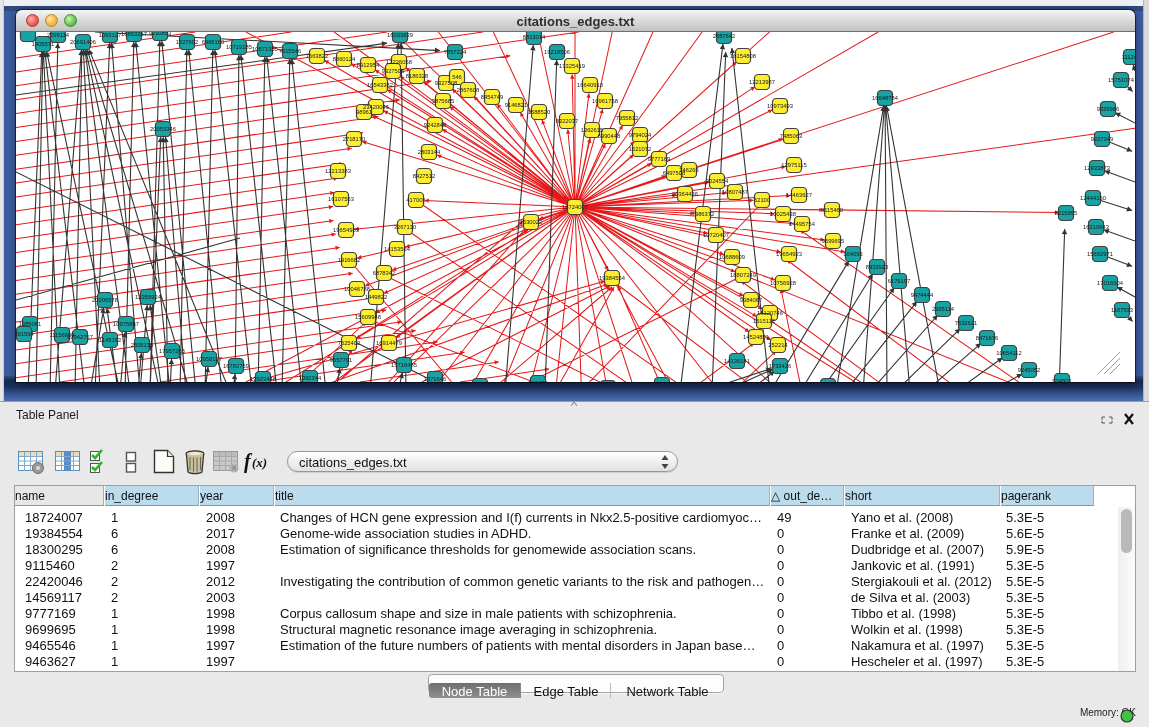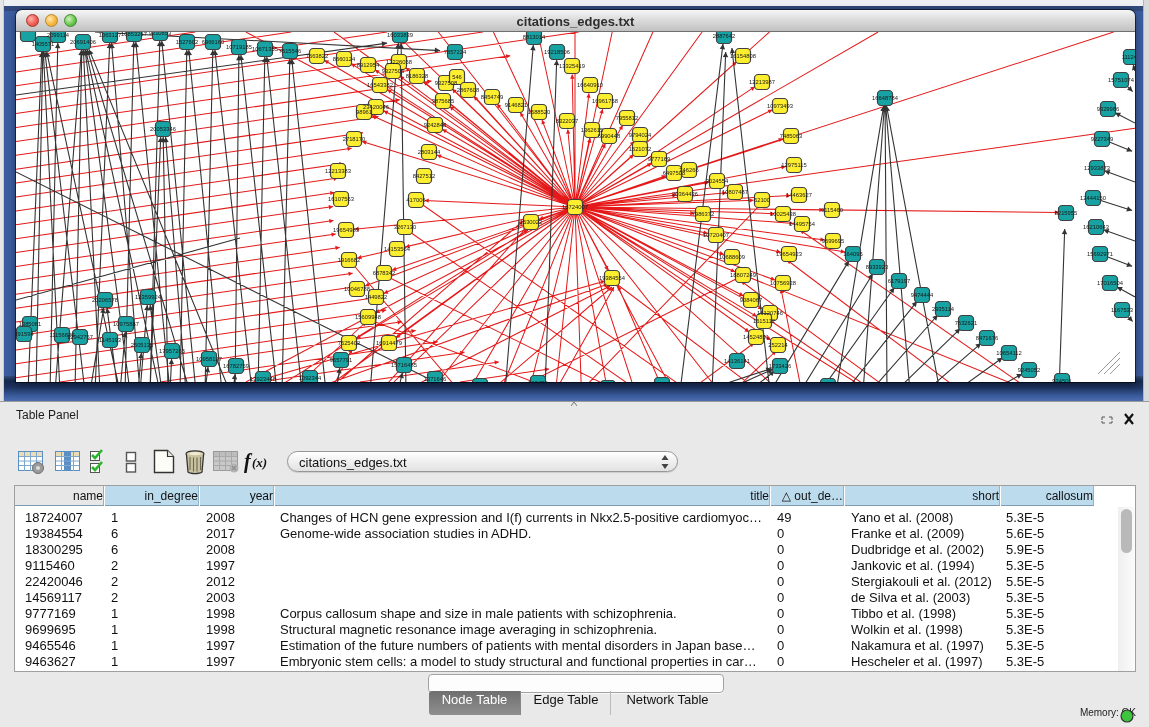--- a/index.html
+++ b/index.html
@@ -9,25 +9,25 @@
 #rightstrip{position:absolute;left:1143px;top:0;width:6px;height:401px;background:#dadada;border-left:1px solid #b5b5b5}
 #bluebar{position:absolute;left:4px;top:376px;width:1139px;height:25px;background:linear-gradient(#35507e,#16294e 20%,#1d3360 45%,#3a5c9c 80%,#4c6cae)}
 #win{position:absolute;left:16px;top:10px;width:1119px;height:372px;border-radius:6px 6px 0 0;box-shadow:0 0 0 1px rgba(0,0,0,.55),0 2px 8px rgba(0,0,0,.45)}
 #titlebar{position:absolute;left:0;top:0;width:1119px;height:22px;border-radius:6px 6px 0 0;background:linear-gradient(#f6f6f6,#dcdcdc 45%,#c9c9c9 85%,#c0c0c0);border-bottom:1px solid #6f6f6f}
 #titlebar .t{position:absolute;left:0;right:0;top:4px;text-align:center;font-size:13px;font-weight:bold;color:#2e2e2e}
 .tl{position:absolute;top:4px;width:13px;height:13px;border-radius:50%}
 #canvas{position:absolute;left:16px;top:32px;width:1119px;height:350px;background:#fff;overflow:hidden}
 #panel{position:absolute;left:0;top:401px;width:1149px;height:326px;background:#e9e9e9;border-top:1px solid #9a9a9a}
 #panel .hdr{position:absolute;left:16px;top:6px;font-size:12px;color:#1c1c1c}
 #tbl{position:absolute;left:14px;top:485px;width:1122px;height:187px;background:#fff;border:1px solid #9f9f9f}
-.hc{position:absolute;top:0;height:20px;background:#bcdcee;border-right:1px solid #8fb6cc;font-size:12px;color:#111;text-align:right;line-height:20px;border-bottom:1px solid #7d9cb0}
+.hc{position:absolute;top:0;height:20px;background:#bcdcee;border-right:1px solid #8fb6cc;font-size:12px;color:#111;text-align:left;line-height:20px;border-bottom:1px solid #7d9cb0}
 .tr{position:relative;height:16px;line-height:16px;font-size:13px;color:#111;white-space:nowrap}
 .tr span{position:absolute;top:0}.tr span:nth-child(4){max-width:503px;overflow:hidden}
 #tabs{position:absolute;left:428px;top:674px;width:296px;height:19px;border:1px solid #a2a2a2;border-radius:4px;background:#fdfdfd;box-shadow:0 1px 0 rgba(255,255,255,.7)}
-.seg{position:absolute;top:16px;height:24px;font-size:13px;text-align:center;line-height:17px;color:#111}
+.seg{position:absolute;top:8px;height:15px;font-size:13px;text-align:center;line-height:17px;color:#111}
 #mem{position:absolute;left:0;top:707px;width:1136px;text-align:right;font-size:10px;color:#222}
 </style></head><body>
 <div id="page">
 <div id="desktop"></div>
 <div id="bluebar"></div>
 <div id="topstrip"></div>
     <div style="position:absolute;left:4px;top:6px;width:1139px;height:5px;background:#31497c"></div>
 <div id="leftstrip"></div>
 <div id="rightstrip"></div>
 <div id="win">
@@ -382,21 +382,21 @@
         <path d="M6 1 L9.5 6 L2.5 6 Z M6 15 L9.5 10 L2.5 10 Z" fill="#444"></path>
       </svg>
 </div>
 <div id="tbl">
   <div class="hc" style="left:0;width:89px;background:#e7e7e7;border-right:1px solid #aaa">name</div>
   <div class="hc" style="left:90px;width:94px">in_degree</div>
   <div class="hc" style="left:185px;width:74px">year</div>
   <div class="hc" style="left:260px;width:495px">title</div>
   <div class="hc" style="left:756px;width:73px">△ out_de…</div>
   <div class="hc" style="left:830px;width:155px">short</div>
-  <div class="hc" style="left:986px;width:93px">callosum</div>
+  <div class="hc" style="left:986px;width:93px">pagerank</div>
   <div style="position:absolute;left:0;top:24px;width:1120px">
         <div class="tr">
           <span style="left:10px">18724007</span>
           <span style="left:96px">1</span>
           <span style="left:191px">2008</span>
           <span style="left:265px">Changes of HCN gene expression and I(f) currents in Nkx2.5-positive cardiomyoc…</span>
           <span style="left:762px">49</span>
           <span style="left:836px">Yano et al. (2008)</span>
           <span style="left:991px">5.3E-5</span>
         </div>
@@ -406,36 +406,38 @@
           <span style="left:191px">2017</span>
           <span style="left:265px">Genome-wide association studies in ADHD.</span>
           <span style="left:762px">0</span>
           <span style="left:836px">Franke et al. (2009)</span>
           <span style="left:991px">5.6E-5</span>
         </div>
         <div class="tr">
           <span style="left:10px">18300295</span>
           <span style="left:96px">6</span>
           <span style="left:191px">2008</span>
-          <span style="left:762px">0</span>
-          <span style="left:836px">Dudbridge et al. (2002)</span>
+          <span style="left:265px">Estimation of significance thresholds for genomewide association scans.</span>
+          <span style="left:762px">0</span>
+          <span style="left:836px">Dudbridge et al. (2007)</span>
           <span style="left:991px">5.9E-5</span>
         </div>
         <div class="tr">
           <span style="left:10px">9115460</span>
           <span style="left:96px">2</span>
           <span style="left:191px">1997</span>
           <span style="left:762px">0</span>
-          <span style="left:836px">Jankovic et al. (1994)</span>
+          <span style="left:836px">Jankovic et al. (1991)</span>
           <span style="left:991px">5.3E-5</span>
         </div>
         <div class="tr">
           <span style="left:10px">22420046</span>
           <span style="left:96px">2</span>
           <span style="left:191px">2012</span>
+          <span style="left:265px">Investigating the contribution of common genetic variants to the risk and pathogen…</span>
           <span style="left:762px">0</span>
           <span style="left:836px">Stergiakouli et al. (2012)</span>
           <span style="left:991px">5.5E-5</span>
         </div>
         <div class="tr">
           <span style="left:10px">14569117</span>
           <span style="left:96px">2</span>
           <span style="left:191px">2003</span>
           <span style="left:762px">0</span>
           <span style="left:836px">de Silva et al. (2003)</span>
@@ -465,21 +467,20 @@
           <span style="left:191px">1997</span>
           <span style="left:265px">Estimation of the future numbers of patients with mental disorders in Japan base…</span>
           <span style="left:762px">0</span>
           <span style="left:836px">Nakamura et al. (1997)</span>
           <span style="left:991px">5.3E-5</span>
         </div>
         <div class="tr">
           <span style="left:10px">9463627</span>
           <span style="left:96px">1</span>
           <span style="left:191px">1997</span>
-          <span style="left:265px">Embryonic stem cells: a model to study structural and functional properties in car…</span>
           <span style="left:762px">0</span>
           <span style="left:836px">Hescheler et al. (1997)</span>
           <span style="left:991px">5.3E-5</span>
         </div>
       </div>
   <div style="position:absolute;left:1103px;top:21px;width:17px;height:164px;background:linear-gradient(90deg,#efefef,#fbfbfb)">
     <div style="position:absolute;left:3px;top:2px;width:11px;height:44px;border-radius:6px;background:#b9b9b9"></div>
   </div>
 </div>
 <div id="tabs">

